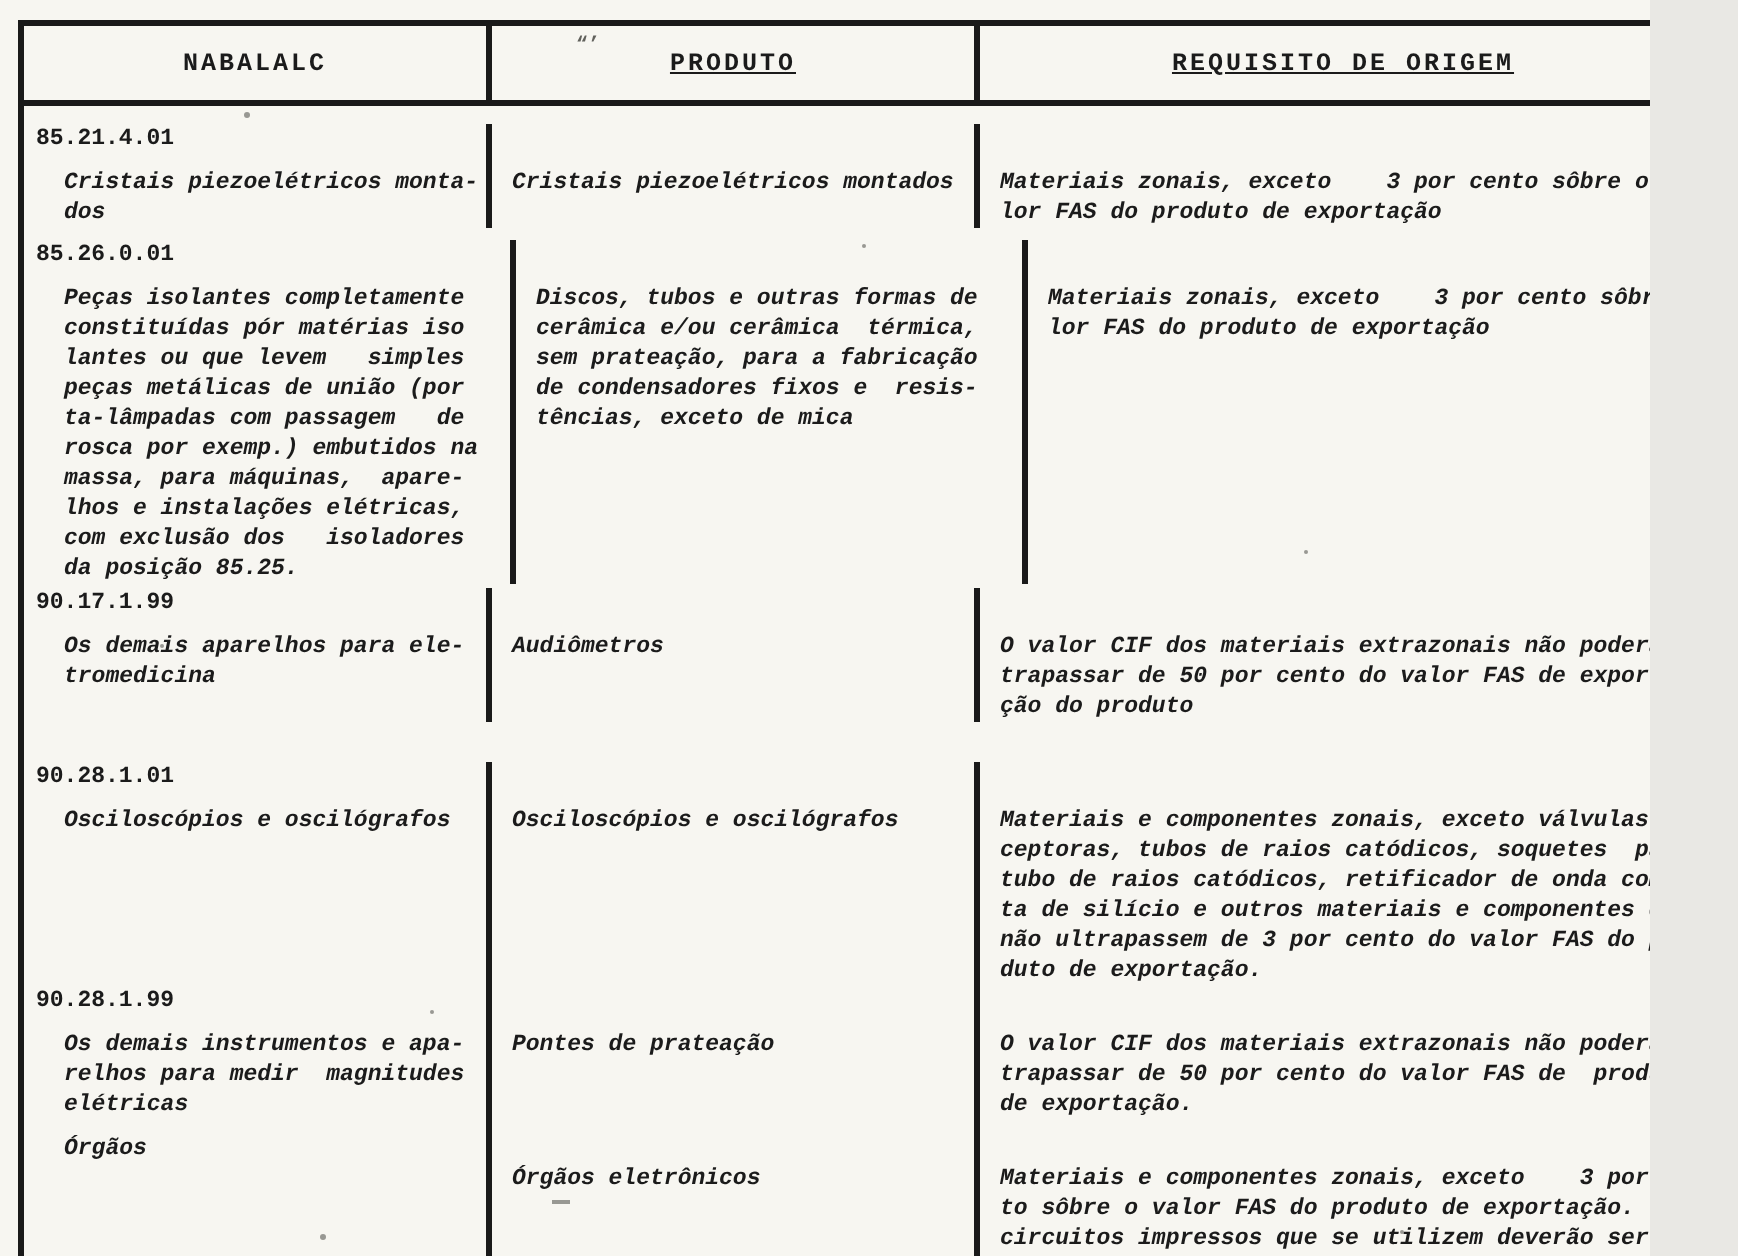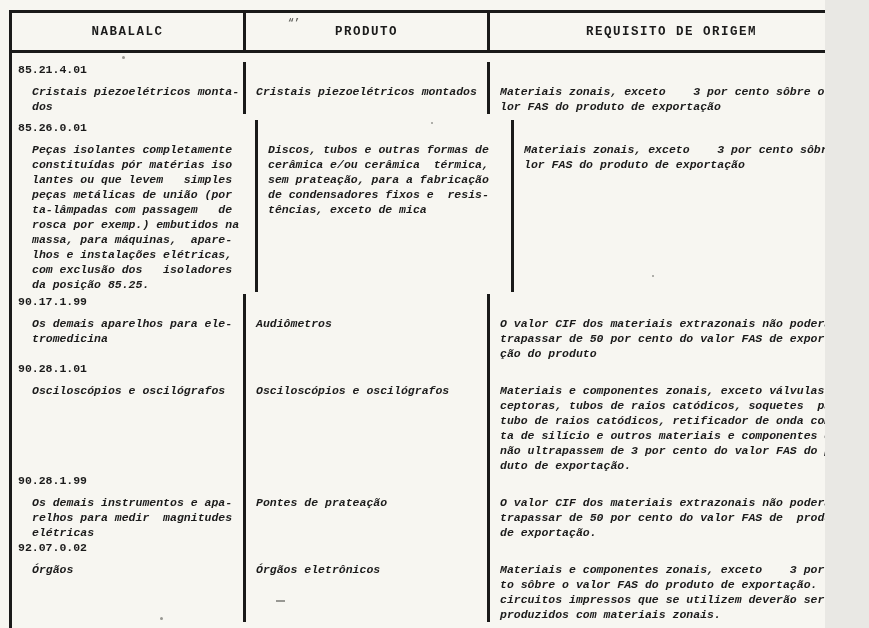--- a/index.html
+++ b/index.html
@@ -27,26 +27,26 @@
     grid-template-columns: 231px 244px 1fr;
   }
   .thead {
     border-bottom: 3px solid #1a1a1a;
   }
   .th {
     height: 37px;
     display: flex; align-items: center; justify-content: center;
     font-size: 12.5px; font-weight: 700; letter-spacing: 1.5px;
   }
-  .th + .th { border-left: 3px solid #1a1a1a; }
+  .th + .th { border-left: 3px solid #1a1a1a; text-decoration: underline; }
   .tbody { padding-top: 9px; }
   .row { display: grid; grid-template-columns: 231px 244px 1fr; }
   .row.m6 { margin-top: 6px; gap: 12px; }
   .row.m2 { margin-top: 2px; }
-  .row.m4 { margin-top: 0; }
+  .row.m4 { margin-top: 20px; }
   .cell { font-size: 11.5px; line-height: 15px; font-weight: 700; }
   .cell.c1 { padding: 0 4px 0 6px; }
   .cell.c2, .cell.c3 {
     border-left: 3px solid #1a1a1a;
     padding: 22px 6px 0 10px;
   }
   
   .code { white-space: pre; }
   .desc { white-space: pre; margin-top: 7px; margin-left: 14px; font-style: italic; }
   .cell.c2 .desc, .cell.c3 .desc { margin: 0; }
@@ -164,21 +164,20 @@
         </div>
         <div class="cell c3">
           <div class="desc">O valor CIF dos materiais extrazonais não poderá ul
 trapassar de 50 por cento do valor FAS de  produto
 de exportação.</div>
         </div>
       </div>
 
       <div class="row">
         <div class="cell c1">
-          <div class="code">92.07.0.02</div>
           <div class="desc">Órgãos</div>
         </div>
         <div class="cell c2">
           <div class="desc">Órgãos eletrônicos</div>
         </div>
         <div class="cell c3">
           <div class="desc">Materiais e componentes zonais, exceto    3 por cen
 to sôbre o valor FAS do produto de exportação.  Os
 circuitos impressos que se utilizem deverão ser
 produzidos com materiais zonais.</div>

